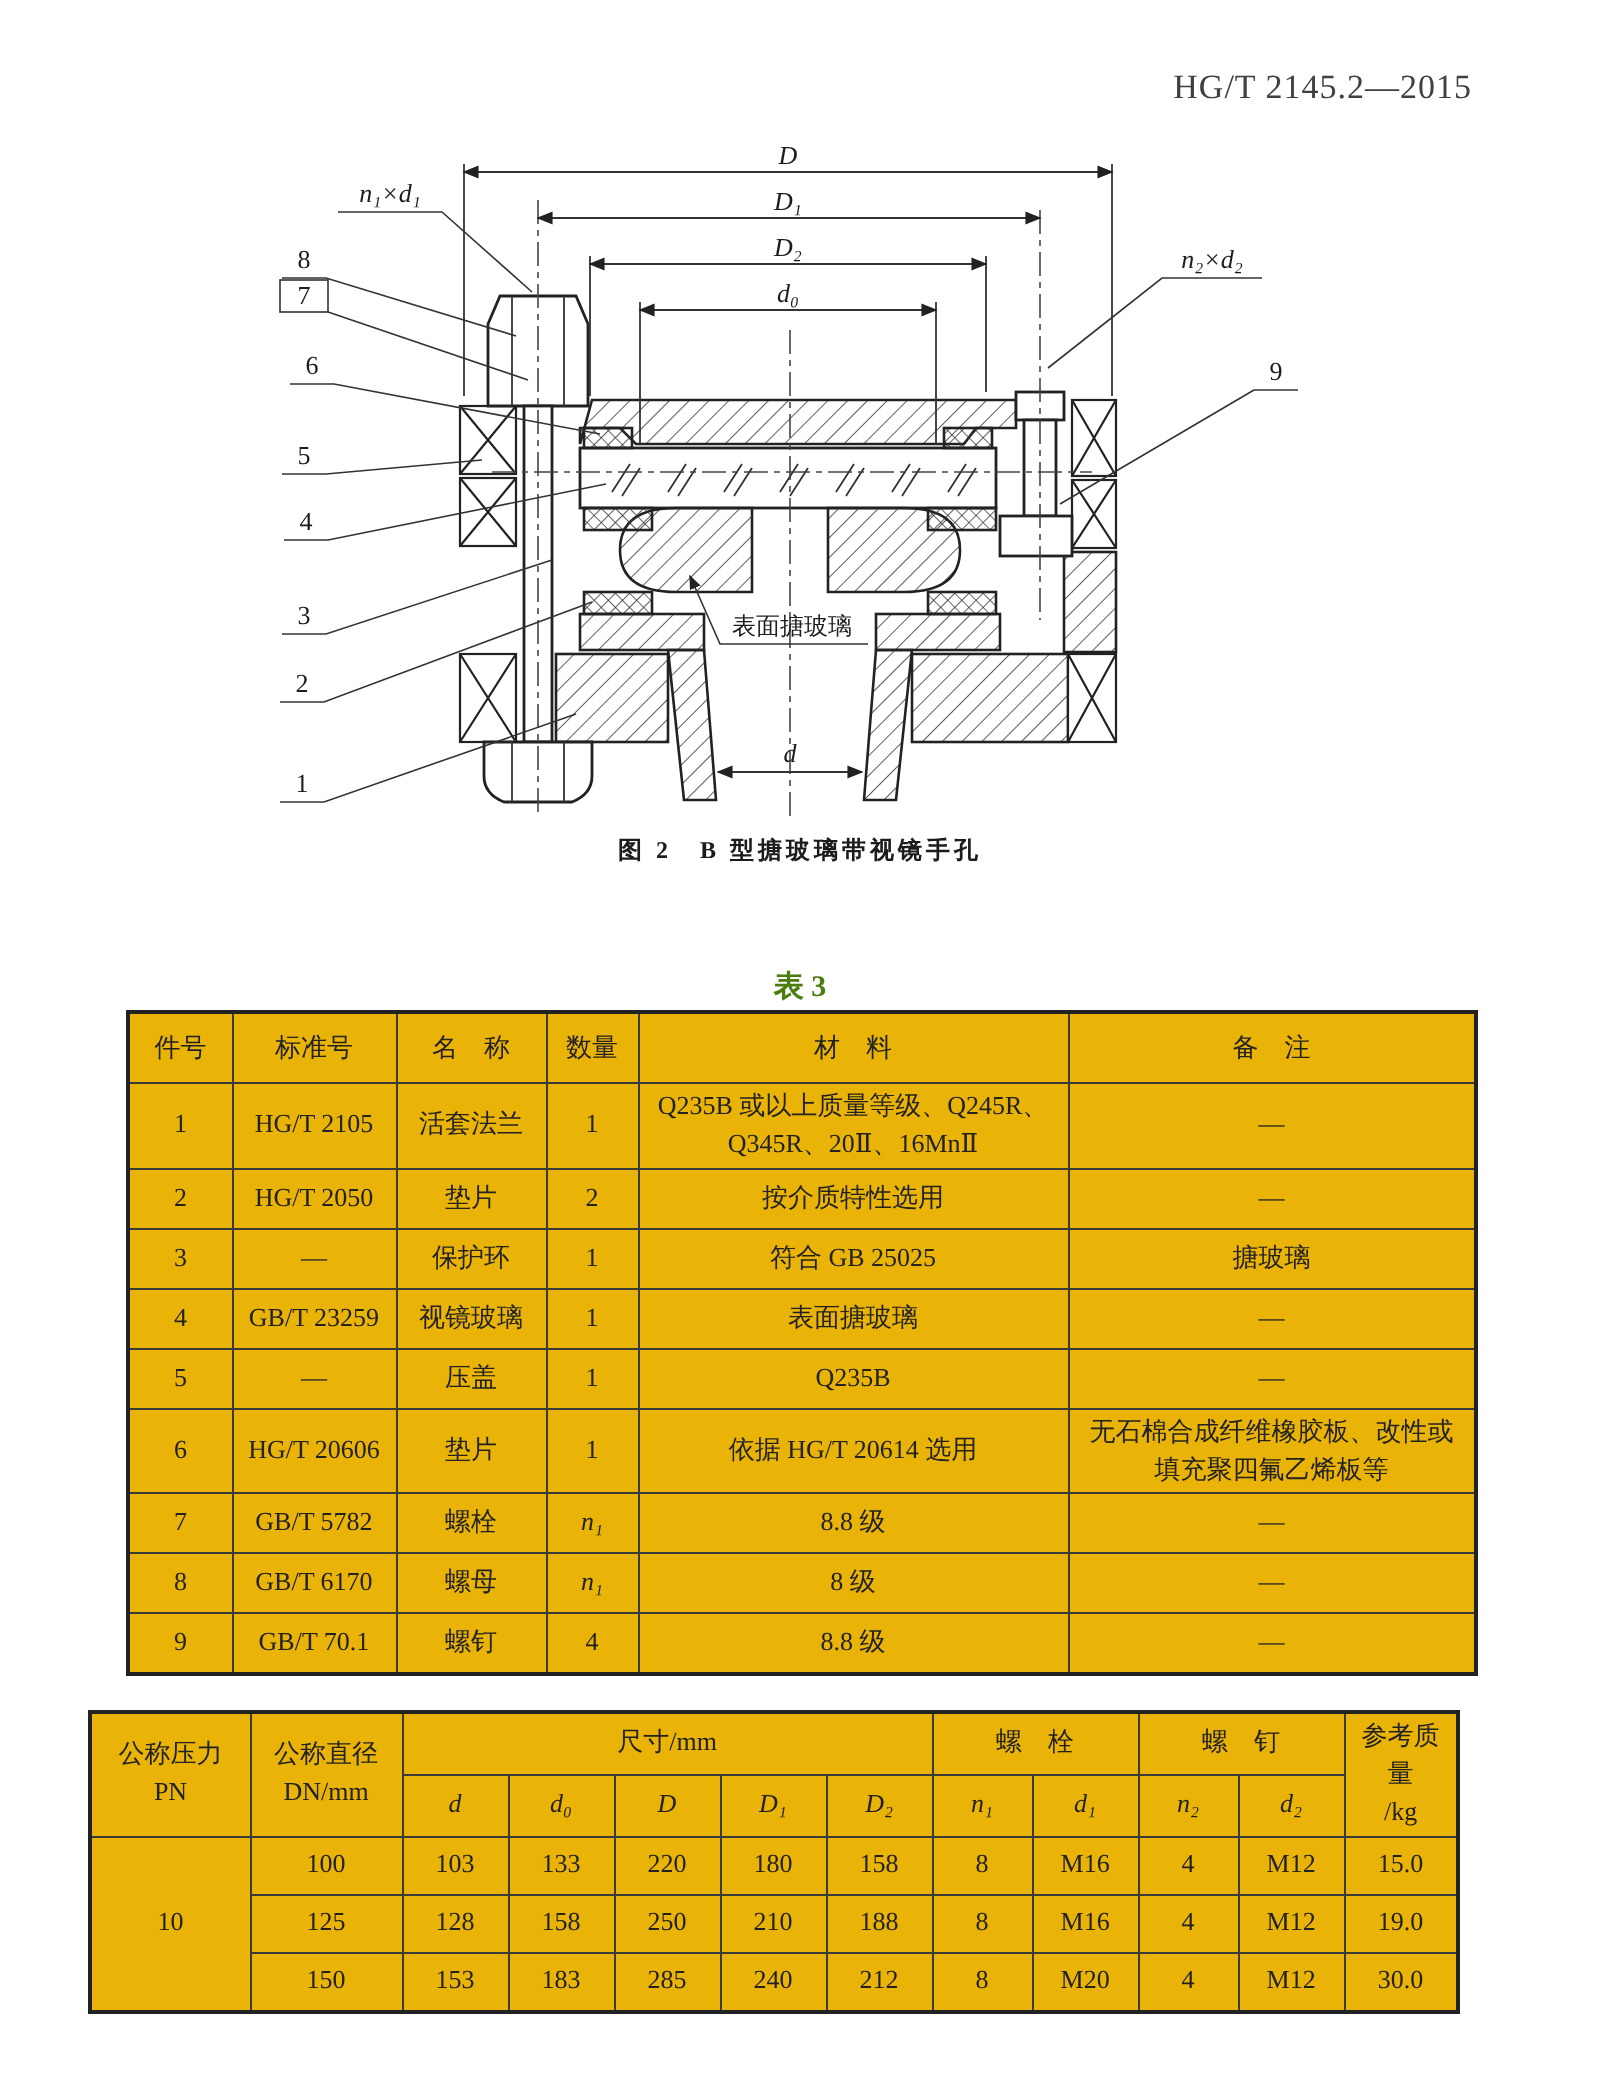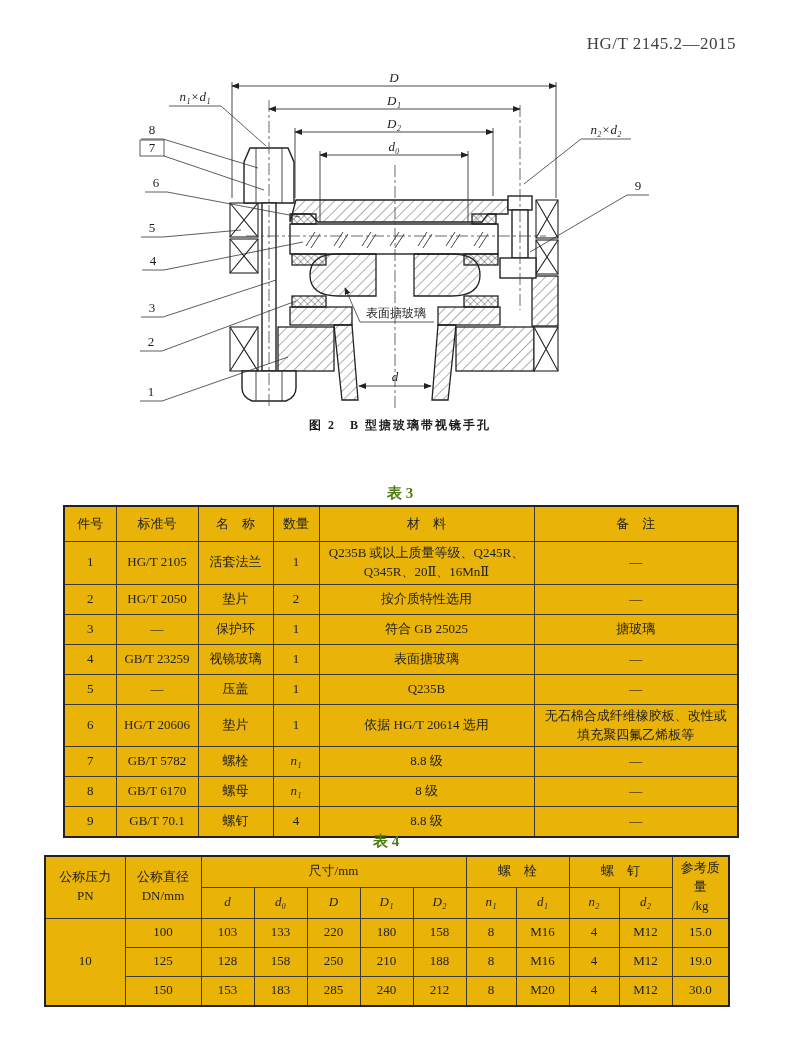--- a/index.html
+++ b/index.html
@@ -284,21 +284,20 @@
           <td>9</td>
           <td>GB/T 70.1</td>
           <td>螺钉</td>
           <td>4</td>
           <td>8.8 级</td>
           <td>—</td>
         </tr>
       </tbody>
   </table>
 
-  <div class="tbl-title t4-title">表 4</div>
   <table id="table4">
     <colgroup>
       <col style="width:80px">
         <col style="width:76px">
       <col style="width:53px">
         <col style="width:53px">
         <col style="width:53px">
         <col style="width:53px">
         <col style="width:53px">
       <col style="width:50px">

